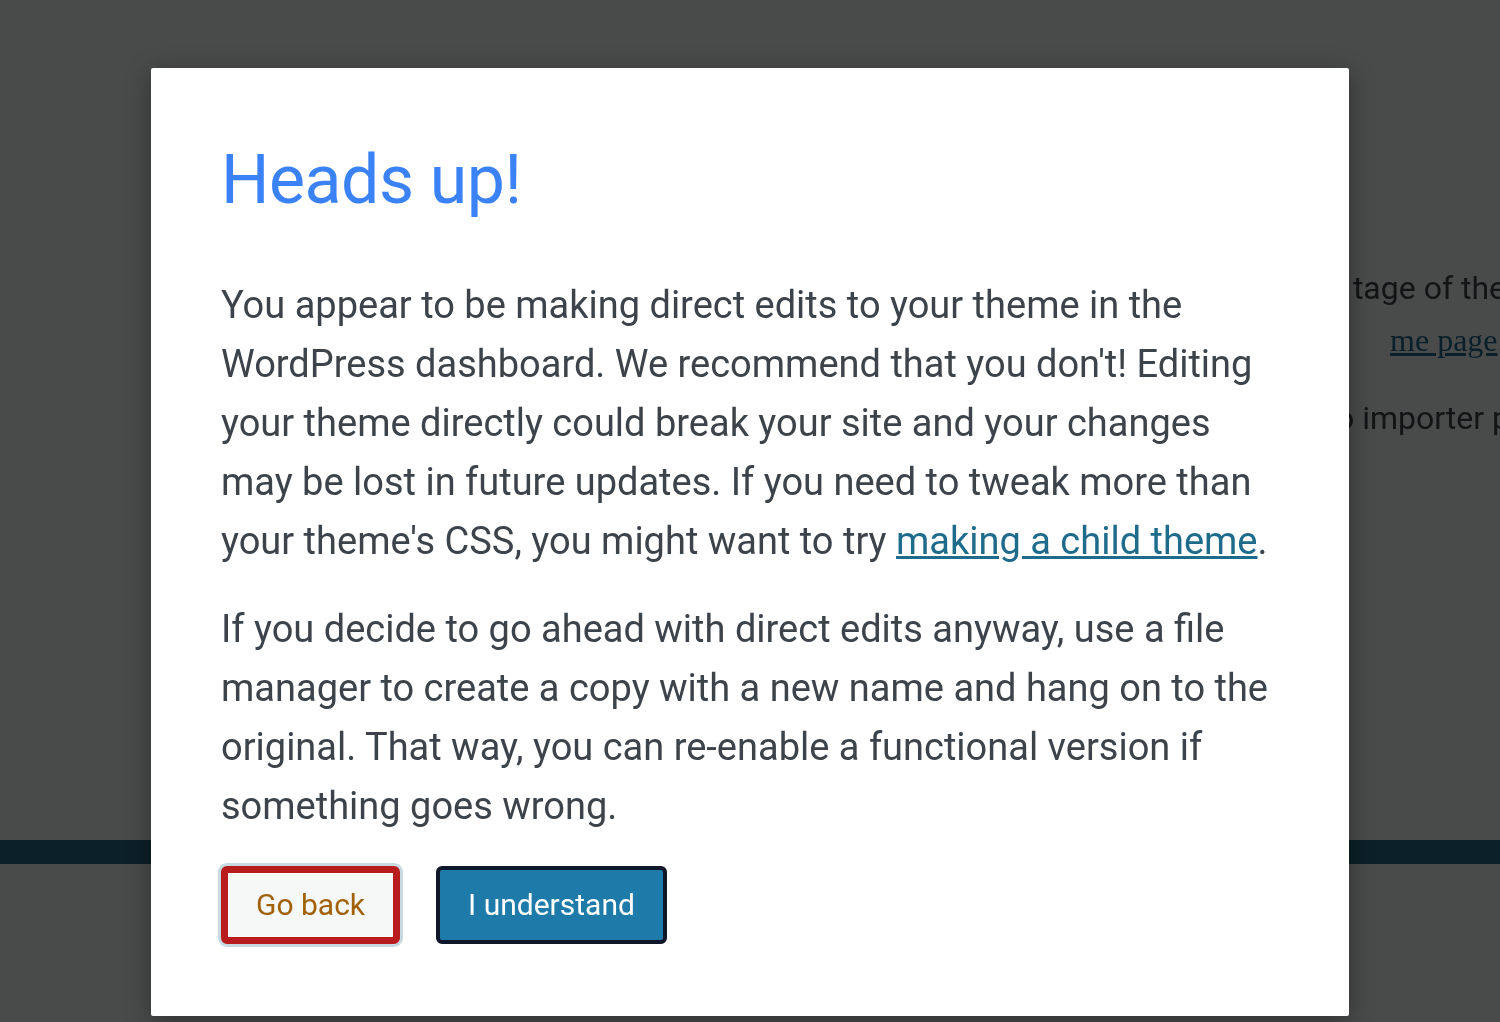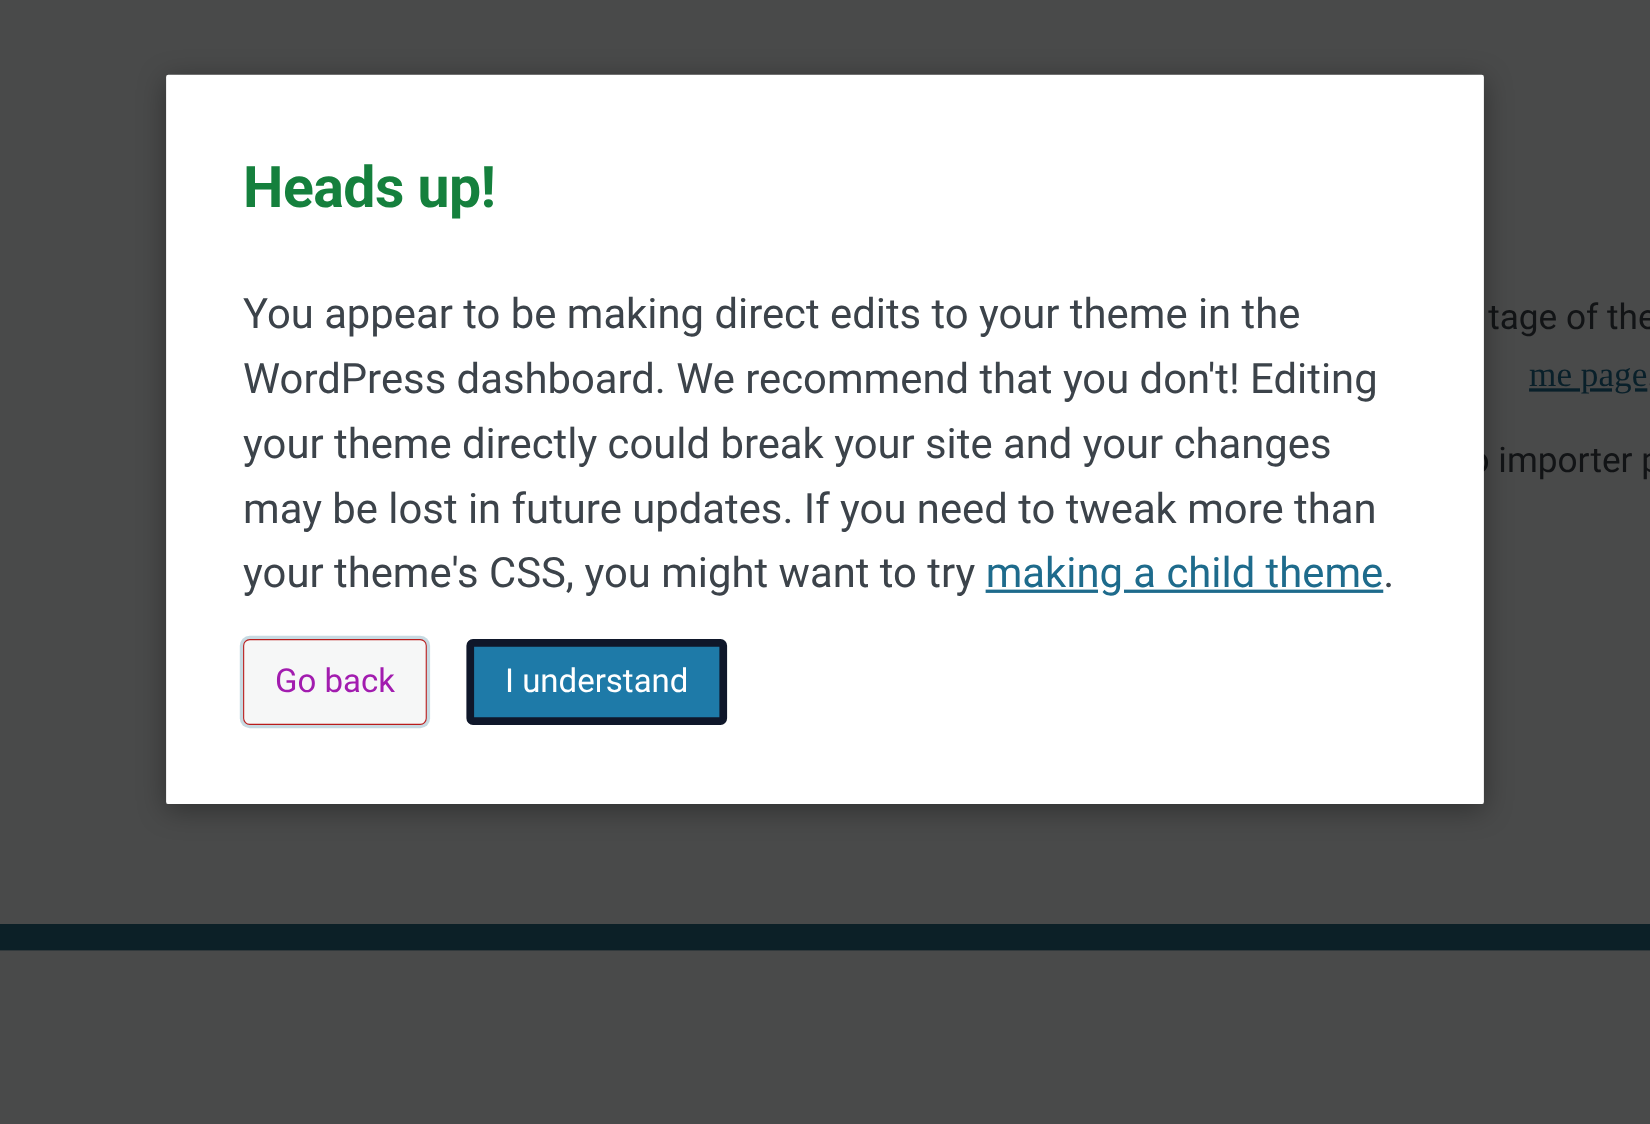--- a/index.html
+++ b/index.html
@@ -48,23 +48,23 @@
       padding-top: 68px;
     }
     .modal {
       background: #ffffff;
       width: 1198px;
       border-radius: 2px;
       box-shadow: 0 5px 25px rgba(0,0,0,0.35);
       padding: 72px 70px 72px 70px;
     }
     .modal-title {
-      font-size: 52px;
-      font-weight: 700;
-      color: #15803d;
+      font-size: 68px;
+      font-weight: 400;
+      color: #3b82f6;
       letter-spacing: -0.5px;
       margin-bottom: 56px;
     }
     .modal-body p {
       font-size: 38px;
       line-height: 1.55;
       color: #3c434a;
       margin-bottom: 30px;
     }
     .modal-body a {
@@ -79,28 +79,28 @@
     .btn {
       font-size: 30px;
       font-family: inherit;
       border-radius: 6px;
       padding: 14px 28px;
       cursor: pointer;
       line-height: 1.2;
     }
     .btn-secondary {
       background: #f6f7f7;
-      color: #a21caf;
-      border: 1px solid #b91c1c;
+      color: #a16207;
+      border: 7px solid #b91c1c;
       box-shadow: 0 0 0 3px rgba(30,107,140,0.25);
     }
     .btn-primary {
       background: #1e7aa8;
       color: #ffffff;
-      border: 7px solid #0f172a;
+      border: 4px solid #0f172a;
     }
   </style>
 </head>
 <body>
 
 <div class="backdrop">
   <div class="backdrop-band"></div>
   <div class="backdrop-text" style="top:264px; right:-6px;">tage of the</div>
   <div class="backdrop-text" style="top:316px; right:-6px;">
     <a class="backdrop-link">me page</a><span>.</span>
@@ -108,19 +108,20 @@
   <div class="backdrop-text" style="top:394px; right:-10px;">o importer p</div>
 </div>
 
 <div class="overlay">
   <div class="modal">
     <h1 class="modal-title">Heads up!</h1>
     <div class="modal-body">
       <p>
         <span>You appear to be making direct edits to your theme in the WordPress dashboard. We recommend that you don't! Editing your theme directly could break your site and your changes may be lost in future updates. If you need to tweak more than your theme's CSS, you might want to try </span><a href="#">making a child theme</a><span>.</span>
       </p>
+      <p>If you decide to go ahead with direct edits anyway, use a file manager to create a copy with a new name and hang on to the original. That way, you can re-enable a functional version if something goes wrong.</p>
     </div>
     <div class="modal-actions">
       <button class="btn btn-secondary">Go back</button>
       <button class="btn btn-primary">I understand</button>
     </div>
   </div>
 </div>
 
 </body></html>

